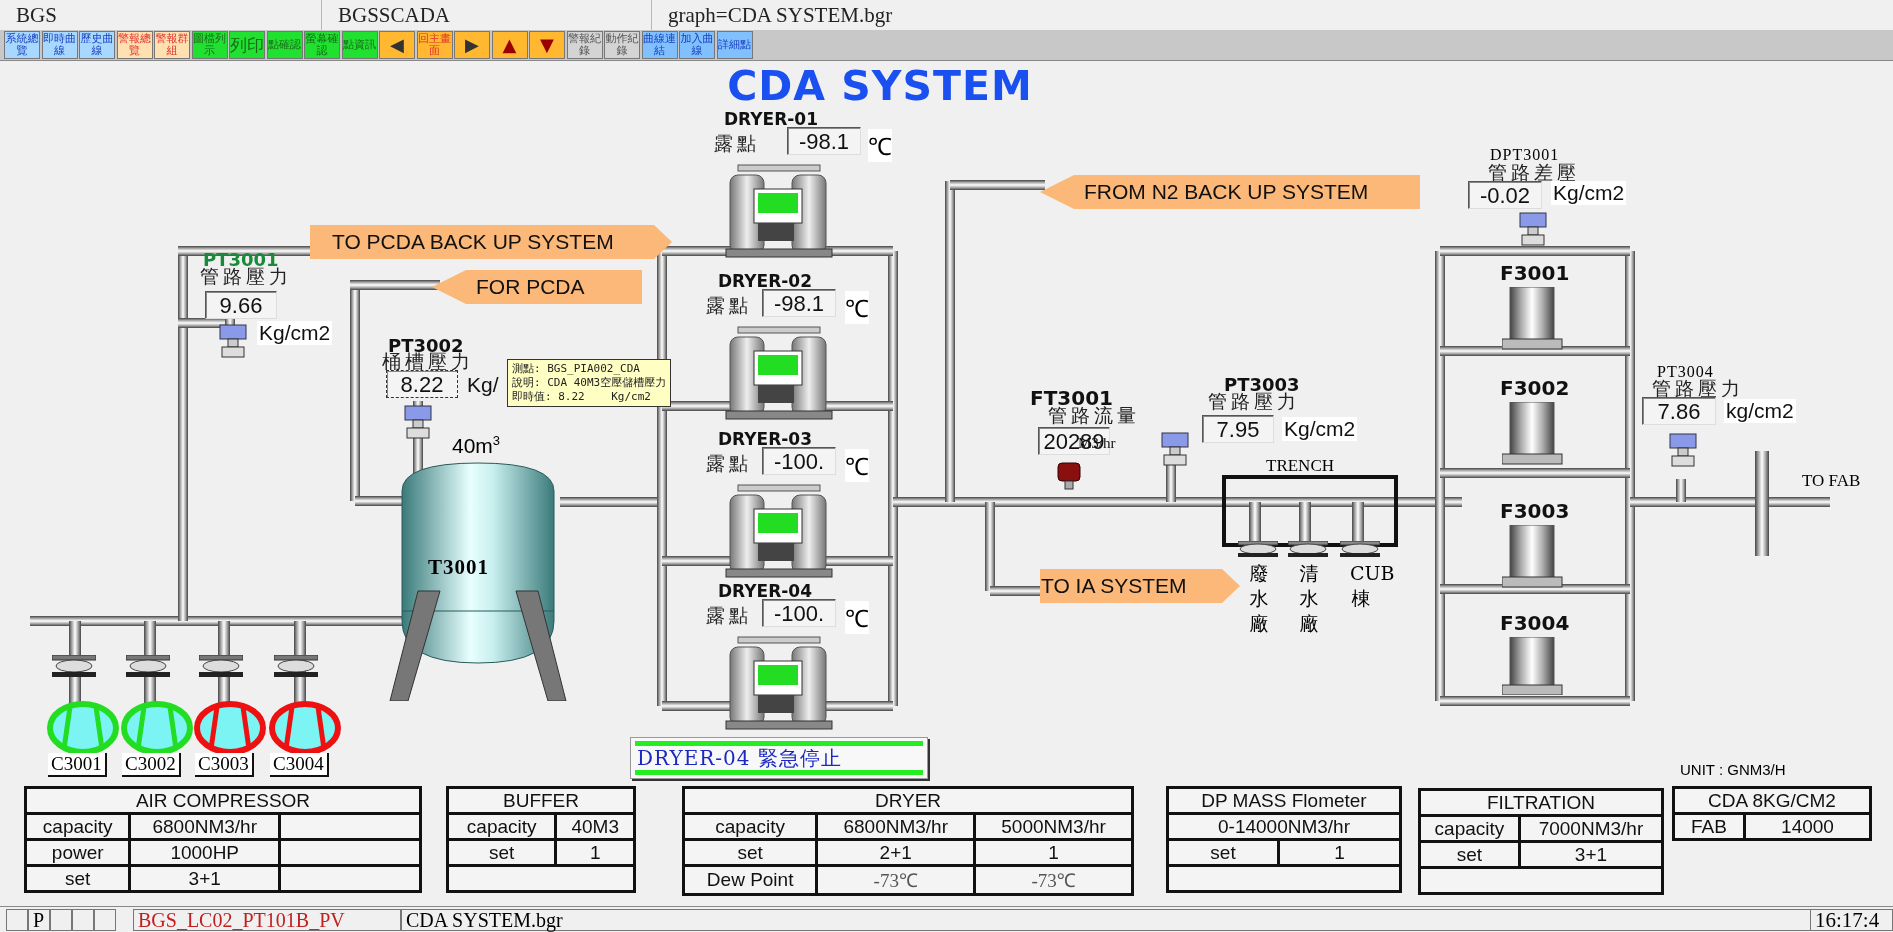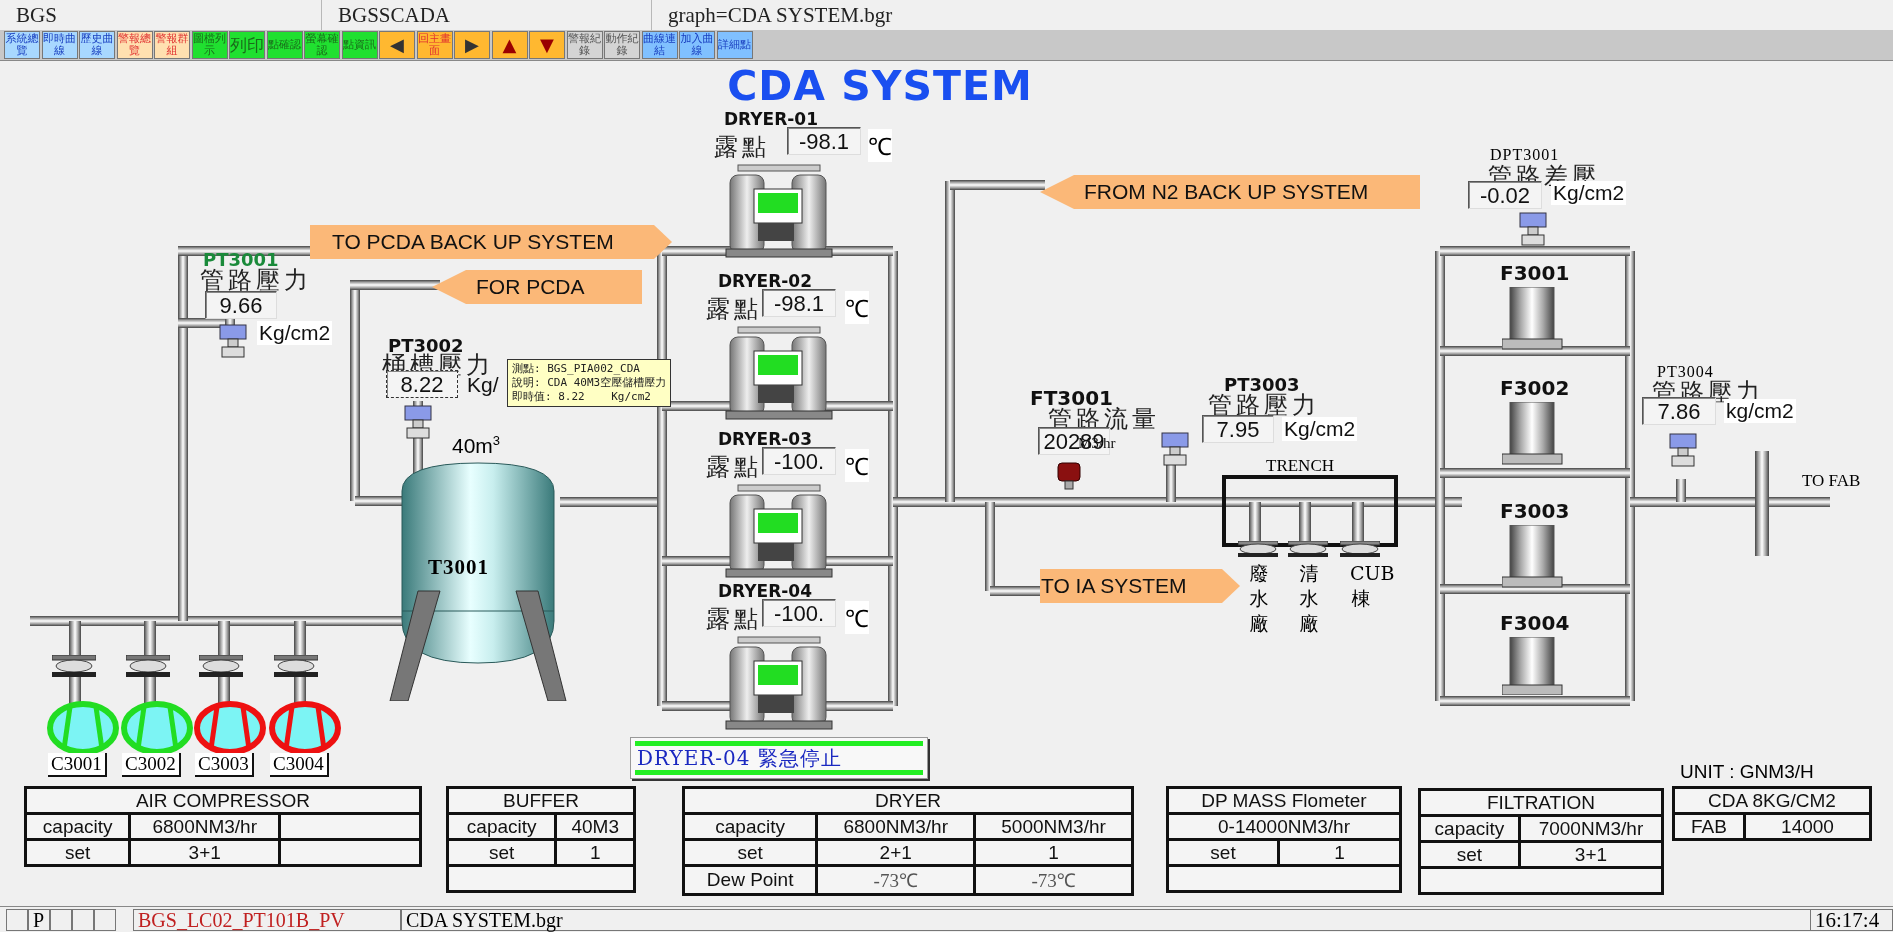--- a/index.html
+++ b/index.html
@@ -5,21 +5,21 @@
   html,body{margin:0;padding:0;}
   body{width:1893px;height:932px;position:relative;overflow:hidden;background:#f0f0f0;font-family:"Liberation Sans",sans-serif;}
   .abs{position:absolute;}
   .topbar{left:0;top:0;width:1893px;height:30px;background:#f0f0f0;border-bottom:1px solid #9a9a9a;}
   .topcell{position:absolute;top:0;height:30px;line-height:30px;font-family:"Liberation Serif",serif;font-size:21px;color:#222;padding-left:16px;box-sizing:border-box;border-right:1px solid #b8b8b8;}
   .toolbar{left:0;top:30px;width:1893px;height:30px;background:#c8c8c8;border-bottom:1px solid #888;}
   .tb{position:absolute;top:1px;height:28px;box-sizing:border-box;border:1px solid #777;font-family:"DejaVu Serif",serif;font-size:11px;line-height:12px;text-align:center;display:flex;align-items:center;justify-content:center;overflow:hidden;}
   .canvas{left:0;top:61px;width:1893px;height:835px;}
   .title{left:680px;top:62px;width:400px;text-align:center;font-family:"DejaVu Sans",sans-serif;font-weight:bold;font-size:41px;color:#1a4ff0;letter-spacing:1px;}
   .lbl-b{font-family:"DejaVu Sans",sans-serif;font-weight:bold;font-size:17px;color:#111;}
-  .lbl-cn{font-family:"DejaVu Serif",serif;font-size:24px;color:#222;letter-spacing:4px;}
+  .lbl-cn{font-family:"DejaVu Serif",serif;font-size:19px;color:#222;letter-spacing:4px;}
   .valbox{background:#f4f4f4;border:1px solid #555;border-right-color:#ddd;border-bottom-color:#ddd;box-shadow:inset 1px 1px 0 #888;font-family:"Liberation Sans",sans-serif;font-size:22px;color:#111;text-align:center;line-height:28px;height:28px;box-sizing:border-box;}
   .unit{font-family:"Liberation Sans",sans-serif;font-size:21px;color:#111;background:#fff;padding:0 2px;}
   .unit-serif{font-family:"Liberation Serif",serif;font-size:15px;color:#111;}
   .flag{background:#fbb878;font-family:"Liberation Sans",sans-serif;font-size:21px;color:#111;height:34px;line-height:34px;box-sizing:border-box;}
   .flag-r{clip-path:polygon(0 0,calc(100% - 18px) 0,100% 50%,calc(100% - 18px) 100%,0 100%);padding-left:22px;}
   .flag-l{clip-path:polygon(34px 0,100% 0,100% 100%,34px 100%,0 50%);padding-left:44px;}
   table.spec{position:absolute;border-collapse:collapse;font-family:"Liberation Sans",sans-serif;font-size:19px;color:#111;background:#f4f4f4;}
   table.spec td{border:3px solid #111;text-align:center;height:23px;padding:0 4px;white-space:nowrap;}
   table.spec td.serif{font-family:"Liberation Serif",serif;color:#555;}
   .status{left:0;top:906px;width:1893px;height:26px;background:#f0f0f0;border-top:1px solid #888;}
@@ -404,20 +404,25 @@
     <tbody>
         <tr>
           <td colspan="3">AIR COMPRESSOR</td>
         </tr>
     <tr>
           <td>capacity</td>
           <td>6800NM3/hr</td>
           <td style="width:130px;"></td>
         </tr>
     <tr>
+          <td>power</td>
+          <td>1000HP</td>
+          <td></td>
+        </tr>
+    <tr>
           <td>set</td>
           <td>3+1</td>
           <td></td>
         </tr>
   </tbody>
     </table>
 
   <table class="spec" style="left:446px;top:725px;width:190px;">
     <tbody>
         <tr>
@@ -490,21 +495,21 @@
     <tr>
           <td>set</td>
           <td>3+1</td>
         </tr>
     <tr>
           <td colspan="2"></td>
         </tr>
   </tbody>
     </table>
 
-  <div class="abs" style="left:1680px;top:700px;font-family:'Liberation Sans',sans-serif;font-size:19px;">UNIT :  GNM3/H</div>
+  <div class="abs" style="left:1680px;top:700px;font-family:'Liberation Sans',sans-serif;font-size:15px;">UNIT :  GNM3/H</div>
   <table class="spec" style="left:1672px;top:725px;width:200px;">
     <tbody>
         <tr>
           <td colspan="2">CDA 8KG/CM2</td>
         </tr>
     <tr>
           <td style="width:60px;">FAB</td>
           <td>14000</td>
         </tr>
   </tbody>

